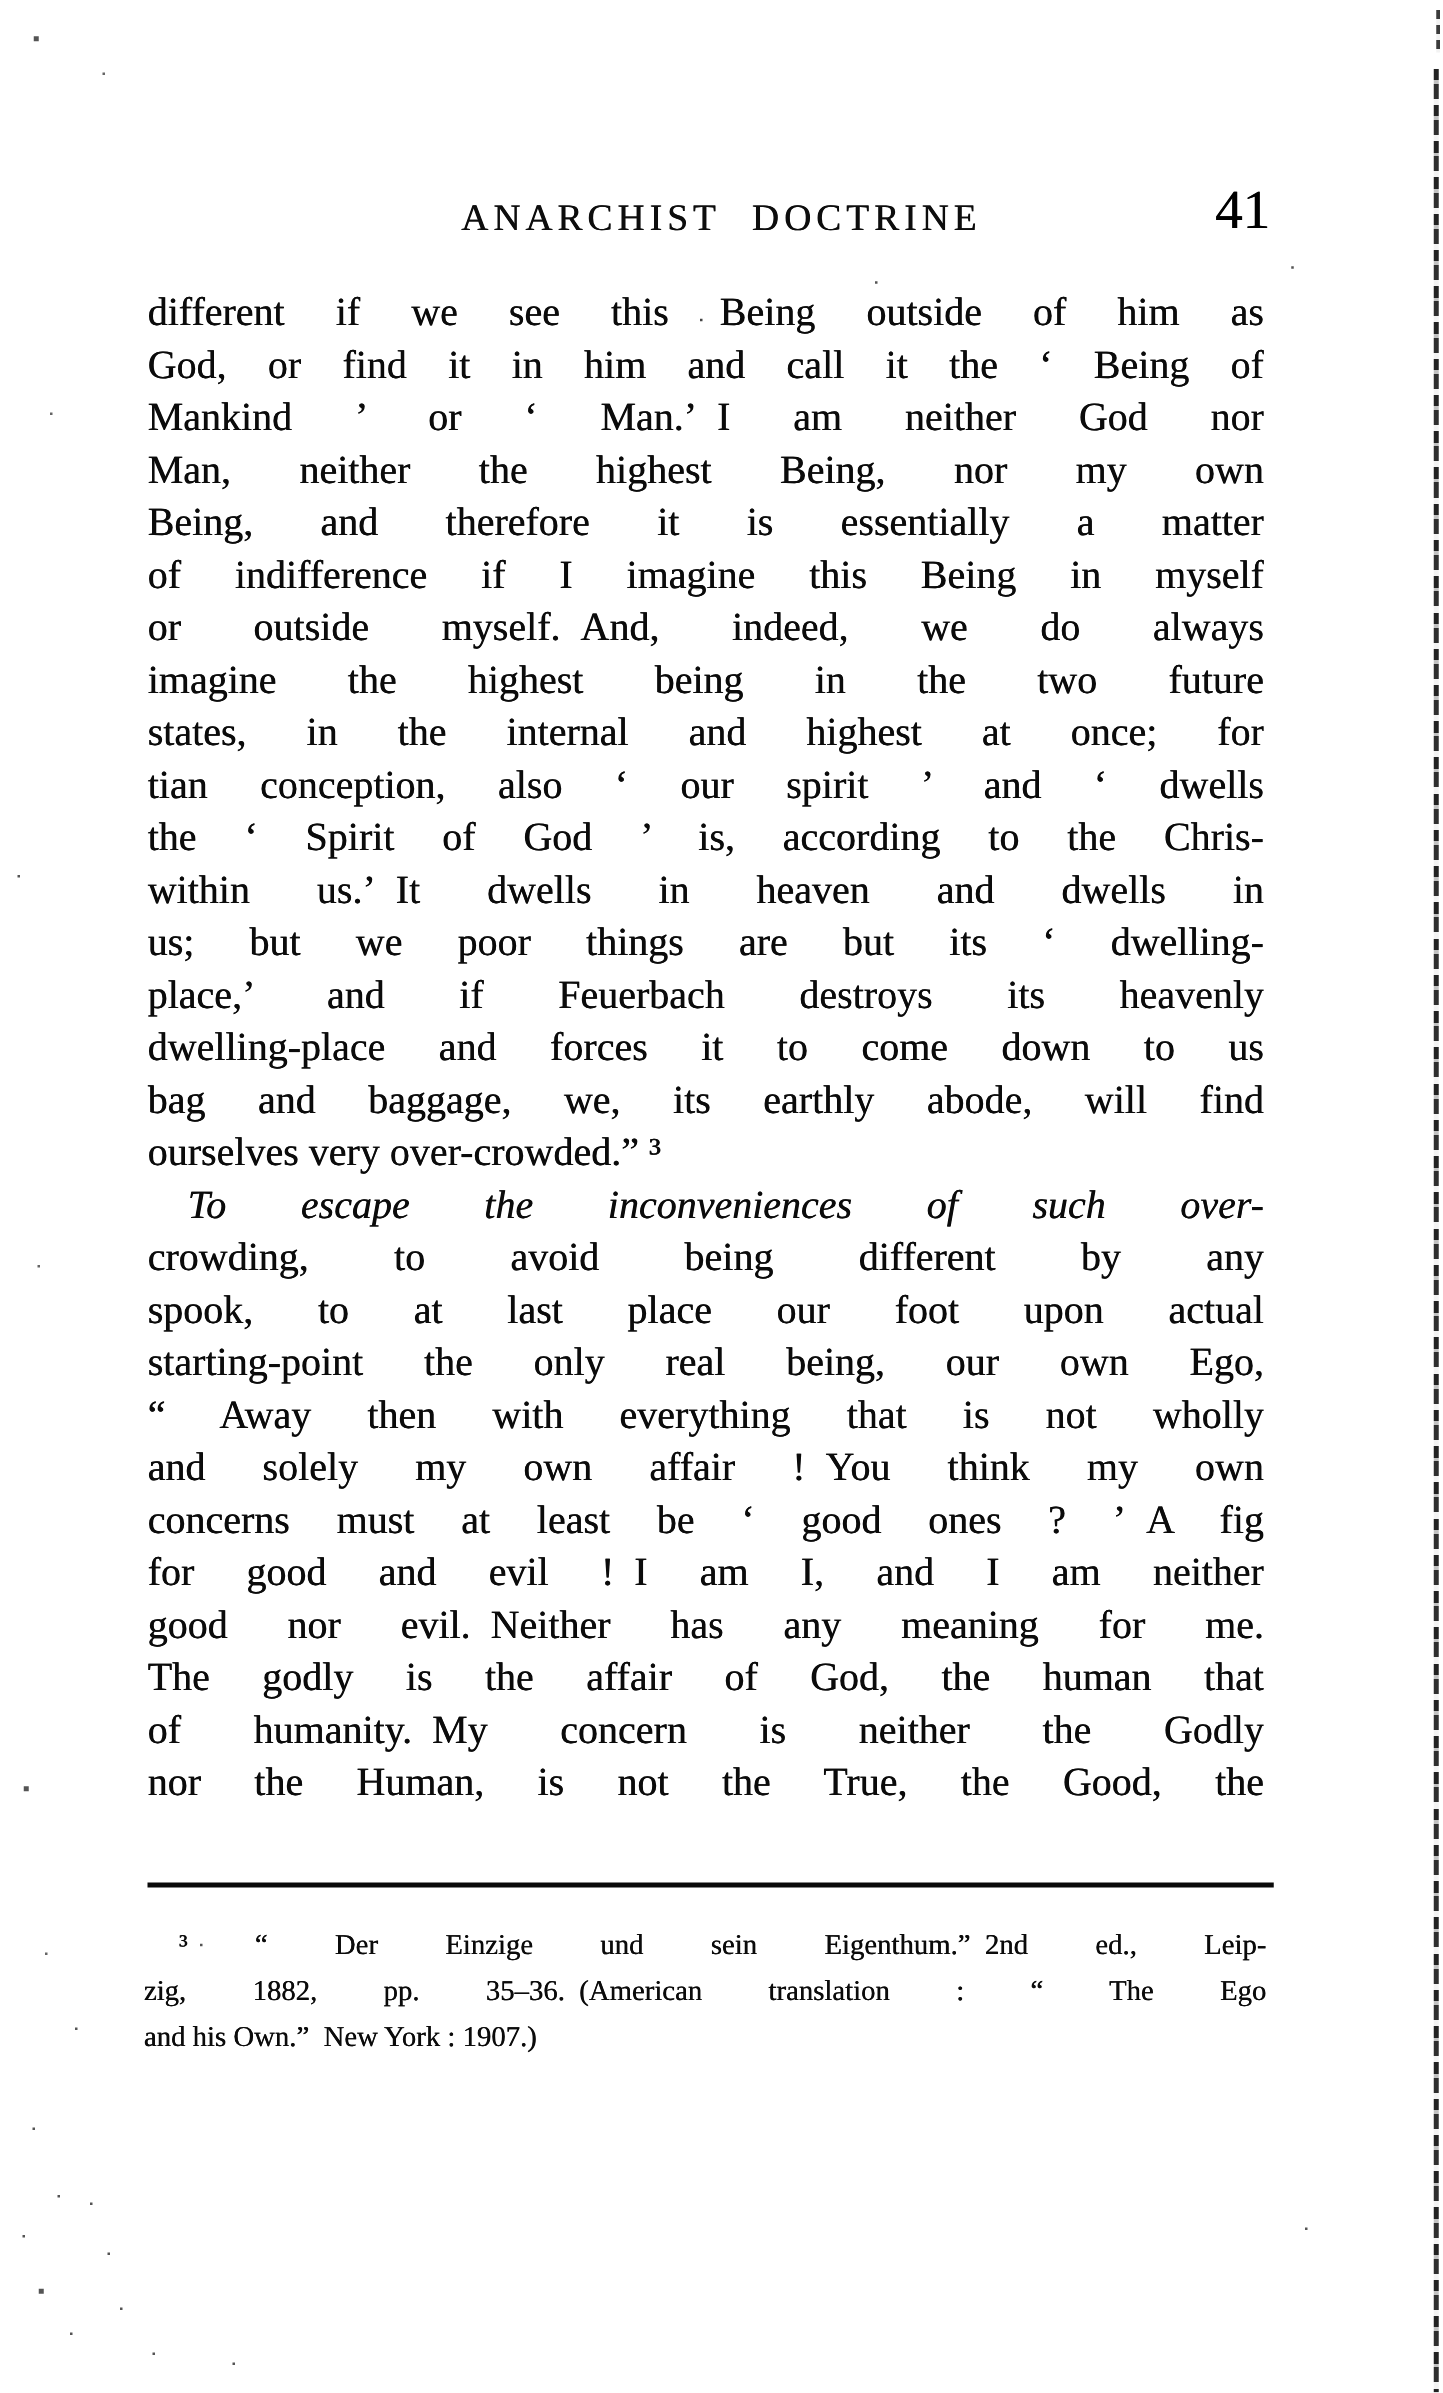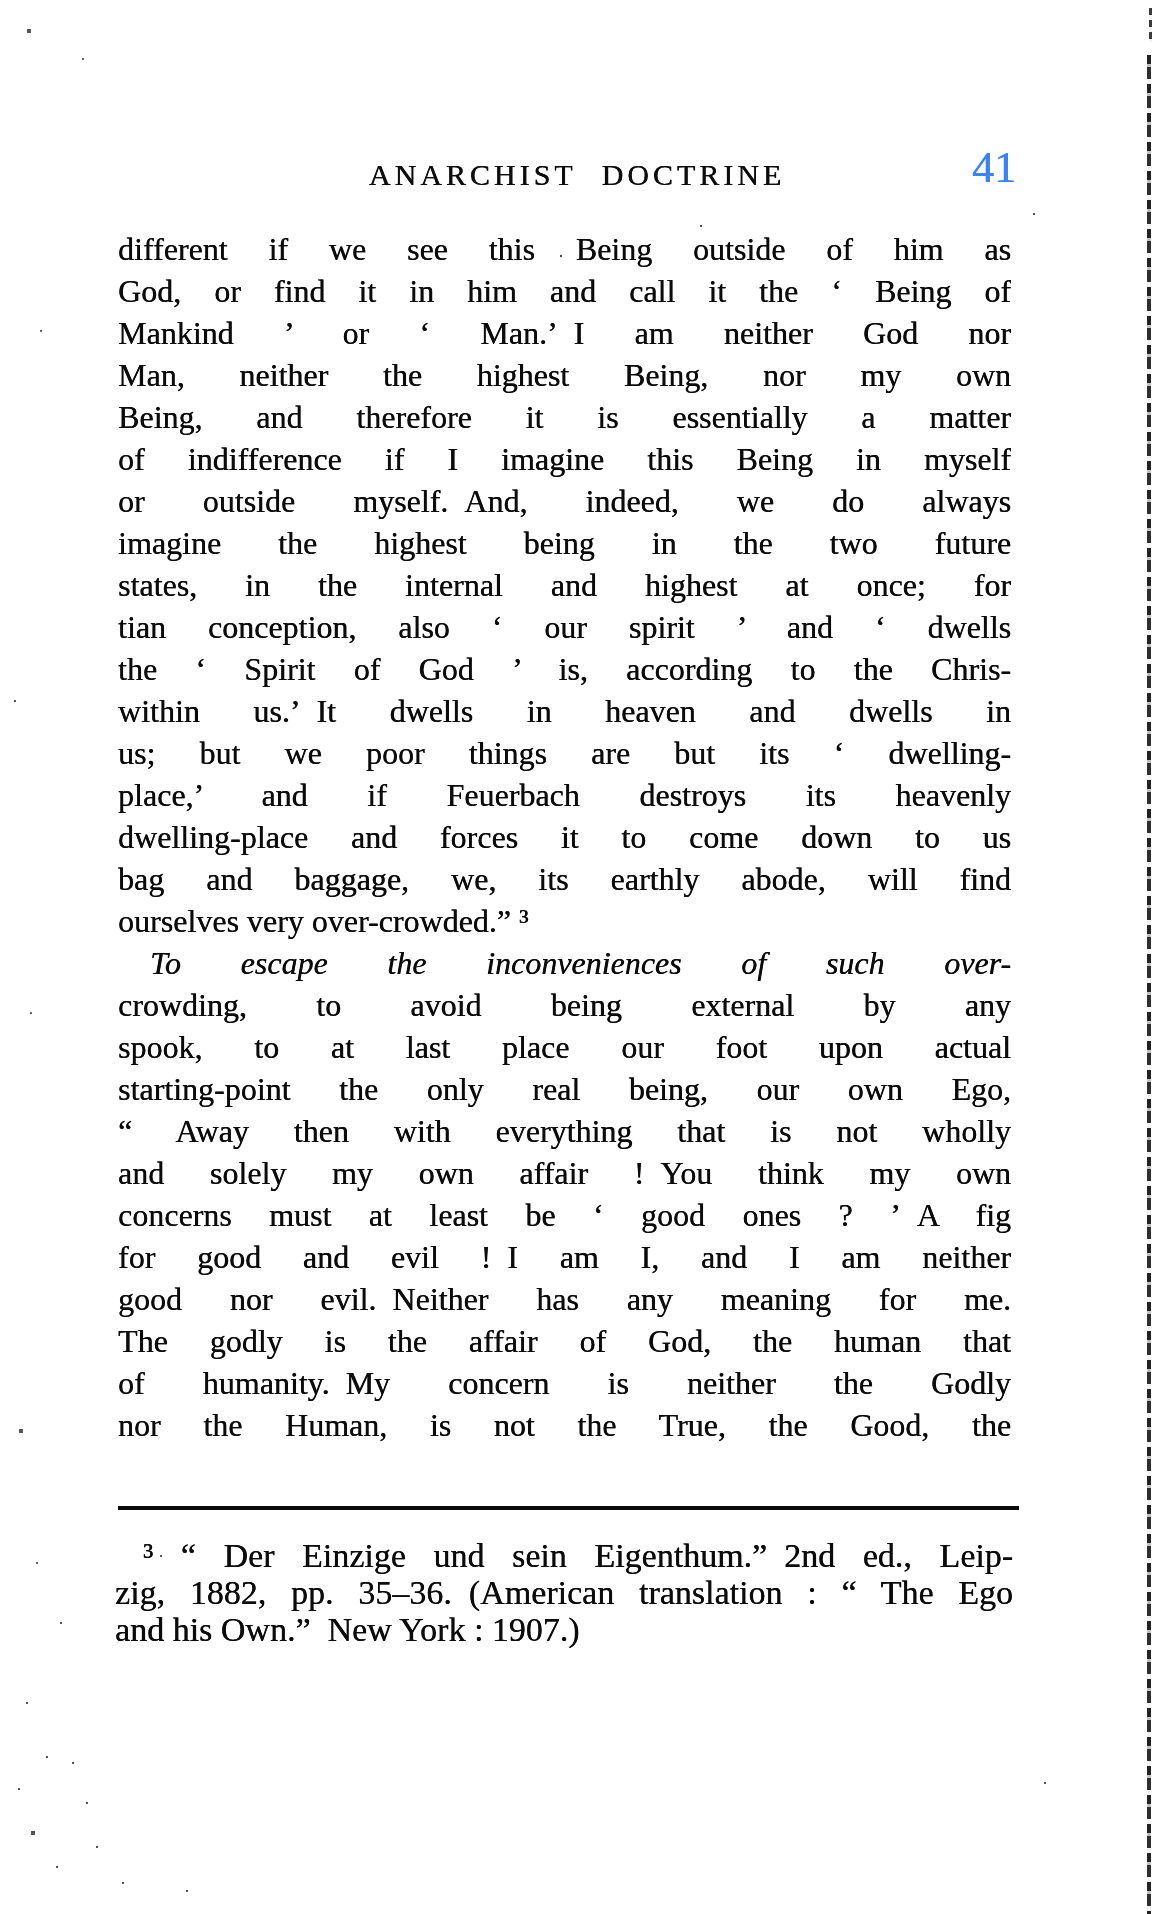--- a/index.html
+++ b/index.html
@@ -26,21 +26,21 @@
     word-spacing: 14px;
     color: #0d0d0d;
     text-shadow: 0.4px 0 0 currentColor;
   }
   .page-number {
     position: absolute;
     top: 146px;
     left: 972px;
     font-size: 44px;
     line-height: 44px;
-    color: #3b82f6;
+    color: #000000;
     text-shadow: 0.4px 0 0 currentColor;
   }
   
   .body-text {
     position: absolute;
     left: 118px;
     top: 228px;
     width: 893px;
   }
   .line {
@@ -66,21 +66,21 @@
     height: 4px;
     background: #0a0a0a;
   }
   .footnote {
     position: absolute;
     left: 115px;
     top: 1537px;
     width: 898px;
   }
   .fline {
-    font-size: 34px;
+    font-size: 23px;
     line-height: 37px;
     height: 37px;
     text-align: justify;
     text-align-last: justify;
     -moz-text-align-last: justify;
     overflow: hidden;
     text-shadow: 0.3px 0 0 currentColor;
   }
   .fline.short { text-align-last: left; -moz-text-align-last: left; }
   .fline.indent { text-indent: 28px; }
@@ -150,21 +150,21 @@
     <div class="line">tian conception, also ‘ our spirit ’ and ‘ dwells</div>
     <div class="line">the ‘ Spirit of God ’ is, according to the Chris-</div>
     <div class="line">within us.’ It dwells in heaven and dwells in</div>
     <div class="line">us; but we poor things are but its ‘ dwelling-</div>
     <div class="line">place,’ and if Feuerbach destroys its heavenly</div>
     <div class="line">dwelling-place and forces it to come down to us</div>
     <div class="line">bag and baggage, we, its earthly abode, will find</div>
     <div class="line short">ourselves very over-crowded.” ³</div>
 
     <div class="line indent">To escape the inconveniences of such over-</div>
-    <div class="line">crowding, to avoid being external by any</div>
+    <div class="line">crowding, to avoid being different by any</div>
     <div class="line">spook, to at last place our foot upon actual</div>
     <div class="line">starting-point the only real being, our own Ego,</div>
     <div class="line">“ Away then with everything that is not wholly</div>
     <div class="line">and solely my own affair ! You think my own</div>
     <div class="line">concerns must at least be ‘ good ones ? ’ A fig</div>
     <div class="line">for good and evil ! I am I, and I am neither</div>
     <div class="line">good nor evil. Neither has any meaning for me.</div>
     <div class="line">The godly is the affair of God, the human that</div>
     <div class="line">of humanity. My concern is neither the Godly</div>
     <div class="line">nor the Human, is not the True, the Good, the</div>

